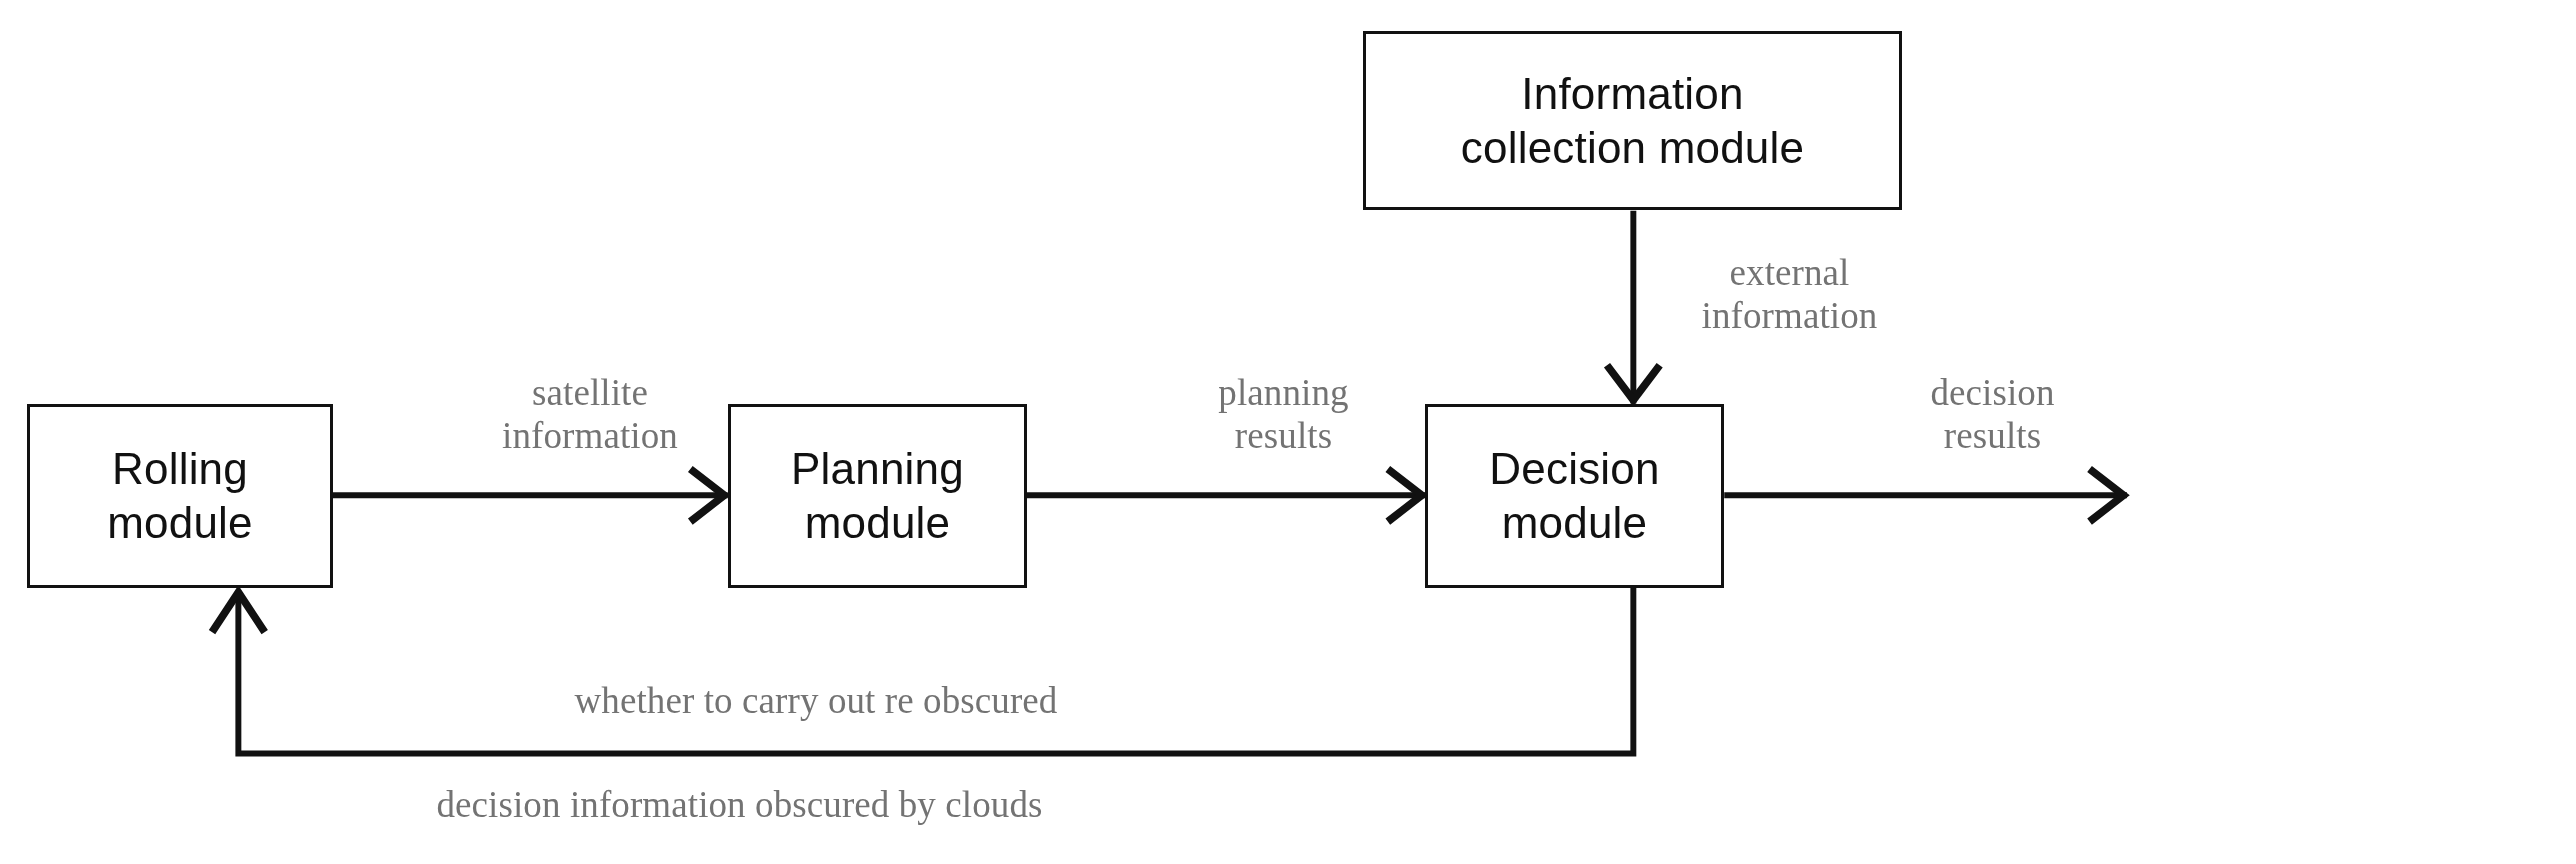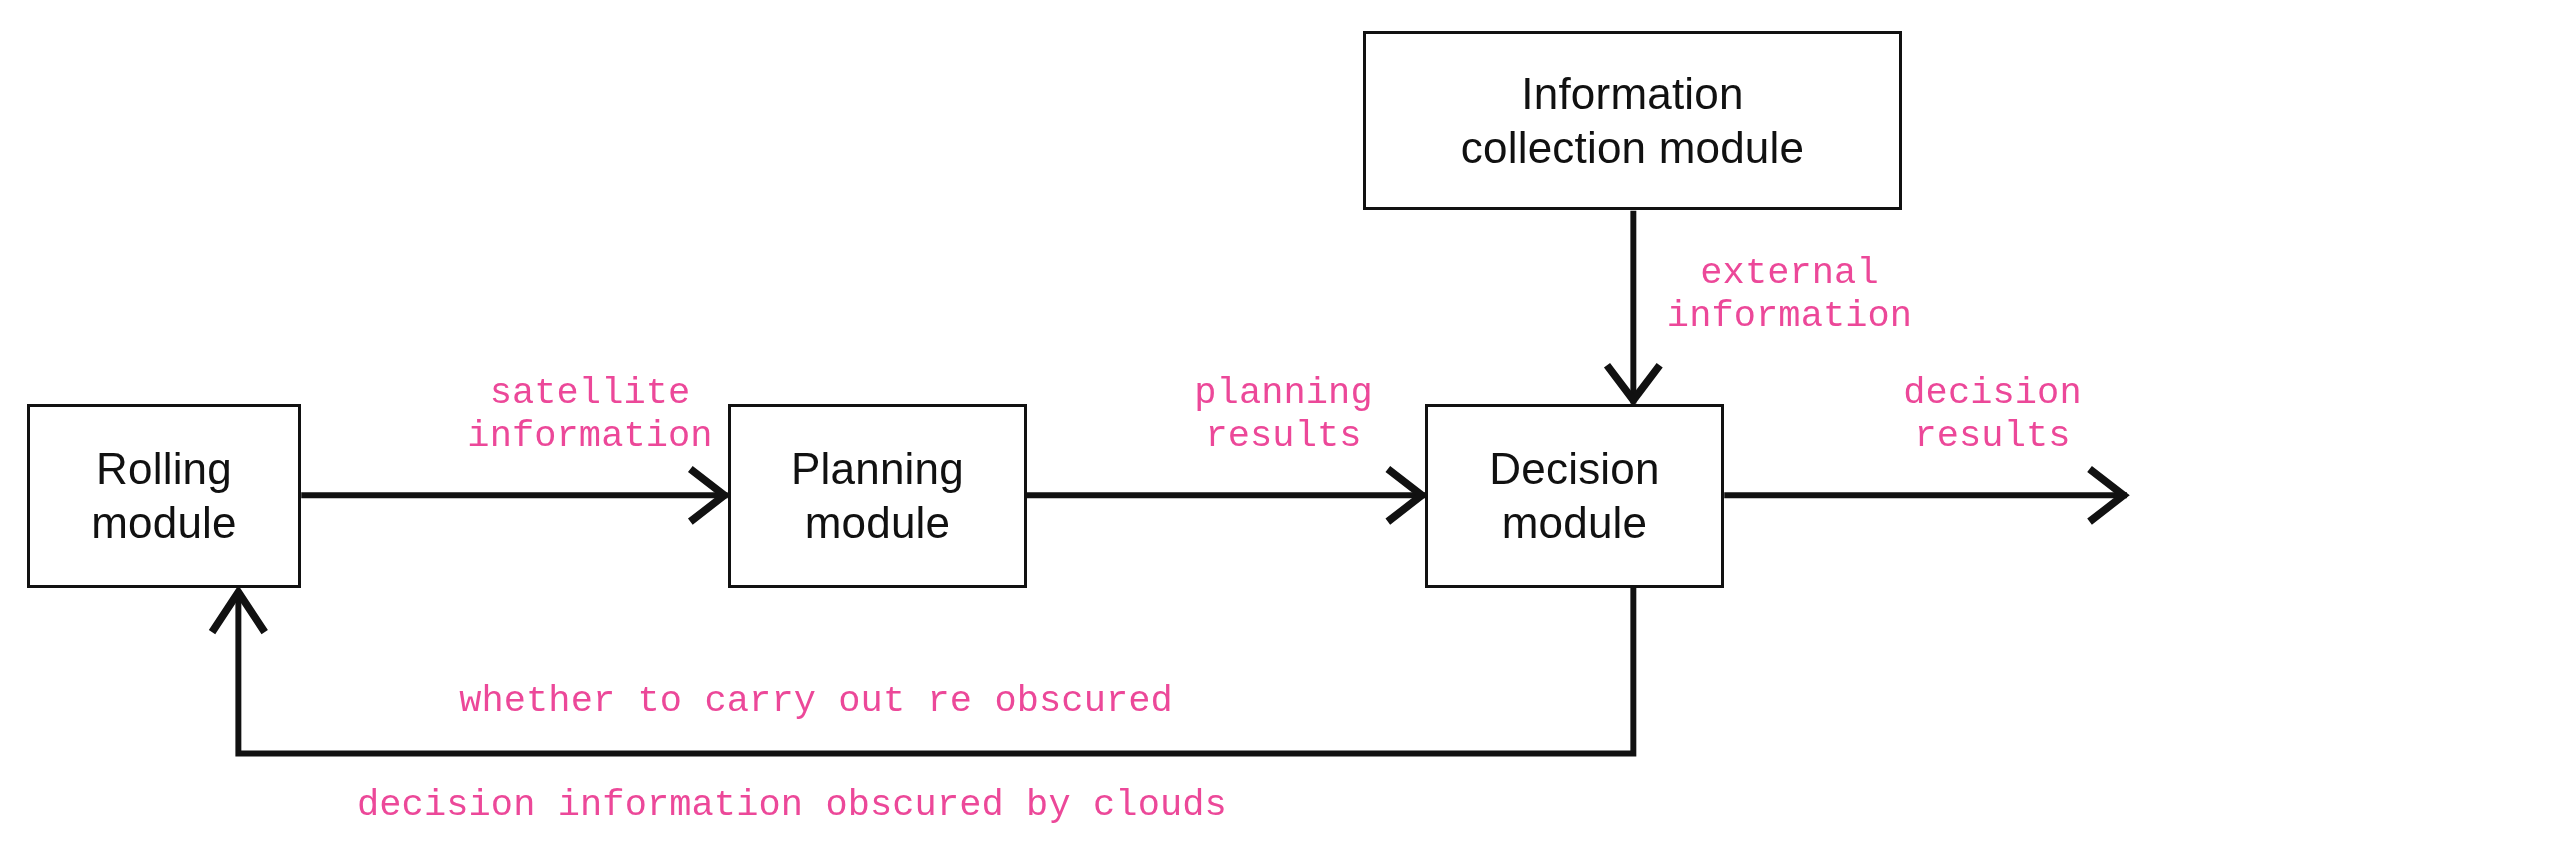--- a/index.html
+++ b/index.html
@@ -45,31 +45,31 @@
     color: #111111;
     letter-spacing: 0.2px;
     white-space: pre-line;
     font-family: "Liberation Sans", sans-serif;
   }
   .edge-label {
     position: absolute;
     text-align: center;
     font-size: 37px;
     line-height: 1.16;
-    color: #ec4899;
+    color: #737373;
     white-space: pre-line;
-    font-family: Liberation Mono, monospace;
+    font-family: Liberation Serif, serif;
     letter-spacing: 0.1px;
   }
   .edge-label.single {
     white-space: nowrap;
   }
 
   
-  #node-rolling        { left: 27px;   top: 404px; width: 274px; height: 184px; }
+  #node-rolling        { left: 27px;   top: 404px; width: 306px; height: 184px; }
   #node-planning       { left: 728px;  top: 404px; width: 299px; height: 184px; }
   #node-decision       { left: 1425px; top: 404px; width: 299px; height: 184px; }
   #node-actuator       { left: 2127px; top: 404px; width: 358px; height: 184px; }
   #node-infocollection { left: 1363px; top: 31px;  width: 539px; height: 179px; }
 
   
   #label-satellite-information { left: 450px;  top: 372px; width: 280px; }
   #label-planning-results      { left: 1156px; top: 372px; width: 255px; }
   #label-external-information  { left: 1662px; top: 252px; width: 255px; }
   #label-decision-results      { left: 1865px; top: 372px; width: 255px; }

